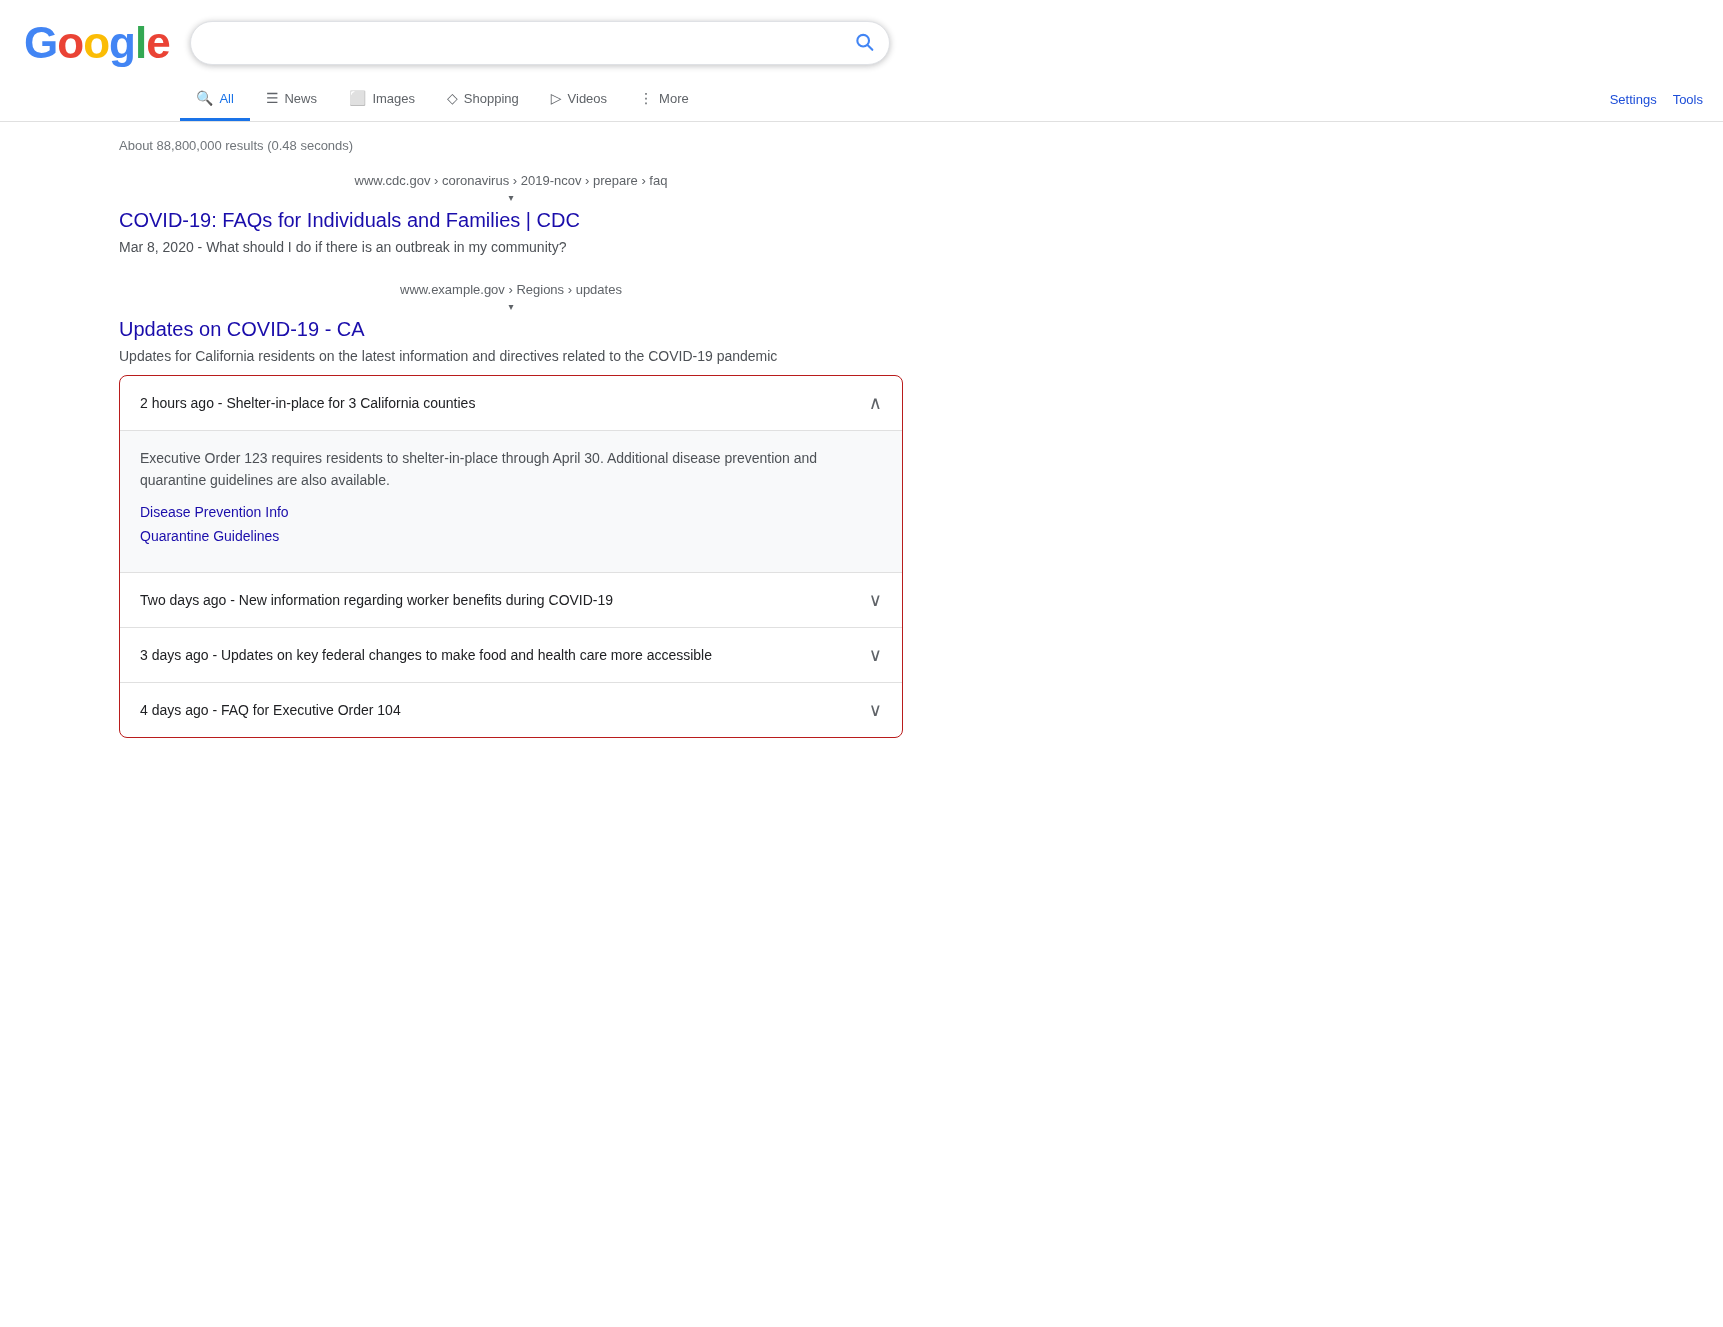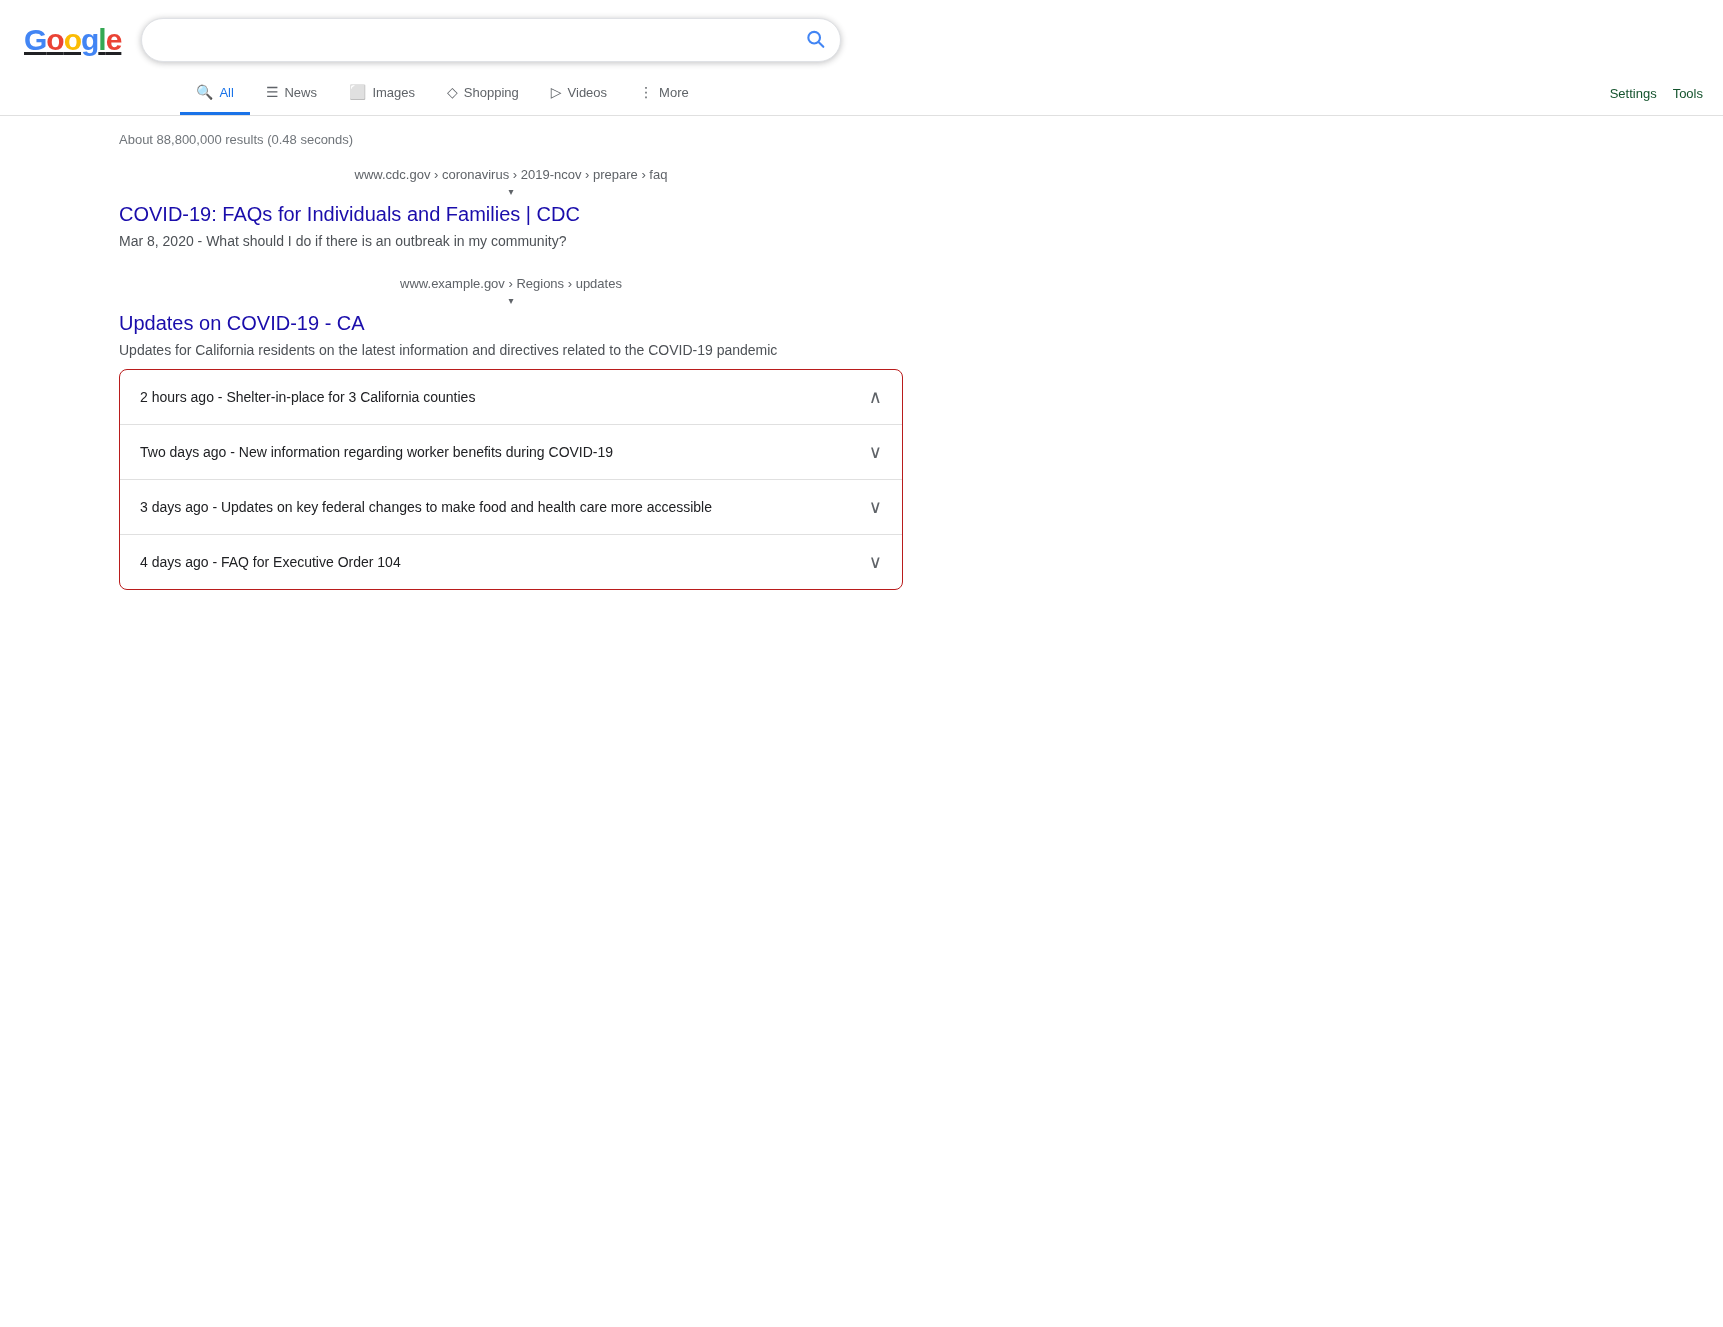--- a/index.html
+++ b/index.html
@@ -11,25 +11,24 @@
     }
 
     
     .header {
       display: flex;
       align-items: center;
       padding: 18px 24px 0 24px;
       gap: 20px;
     }
     .google-logo {
-      font-size: 30px;
+      font-size: 44px;
       font-weight: bold;
       letter-spacing: -1px;
       flex-shrink: 0;
-      text-decoration: underline;
     }
     .google-logo .g-blue { color: #4285F4; }
     .google-logo .g-red { color: #EA4335; }
     .google-logo .g-yellow { color: #FBBC05; }
     .google-logo .g-green { color: #34A853; }
 
     .search-bar-wrapper {
       flex: 1;
       max-width: 700px;
       position: relative;
@@ -79,21 +78,21 @@
     .nav-tab .tab-icon {
       font-size: 14px;
     }
     .nav-spacer {
       flex: 1;
     }
     .nav-settings {
       display: flex;
       gap: 16px;
       padding-right: 20px;
-      color: #14532d;
+      color: #1d4ed8;
       font-size: 13px;
     }
     .nav-settings span {
       cursor: pointer;
     }
 
     
     .main-content {
       padding: 16px 0 16px 76px;
       max-width: 860px;
@@ -257,20 +256,25 @@
     </div>
     <a class="result-title">Updates on COVID-19 - CA</a>
     <div class="result-snippet">Updates for California residents on the latest information and directives related to the COVID-19 pandemic</div>
 
     <div class="updates-box">
 
       <div class="update-row">
         <span>2 hours ago - Shelter-in-place for 3 California counties</span>
         <span class="chevron">∧</span>
       </div>
+      <div class="expanded-content">
+        <div class="expanded-text">Executive Order 123 requires residents to shelter-in-place through April 30. Additional disease prevention and quarantine guidelines are also available.</div>
+        <a class="expanded-link">Disease Prevention Info</a>
+        <a class="expanded-link">Quarantine Guidelines</a>
+      </div>
 
       <div class="update-row">
         <span>Two days ago - New information regarding worker benefits during COVID-19</span>
         <span class="chevron">∨</span>
       </div>
 
       <div class="update-row">
         <span>3 days ago - Updates on key federal changes to make food and health care more accessible</span>
         <span class="chevron">∨</span>
       </div>

